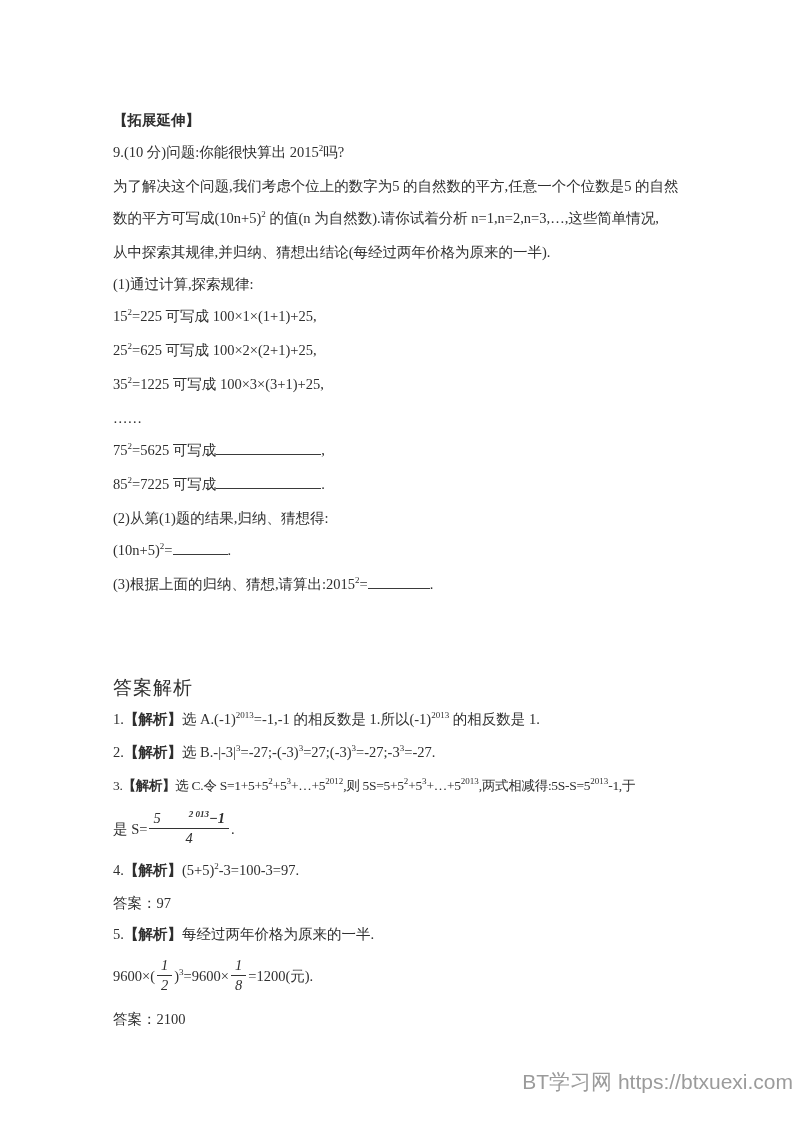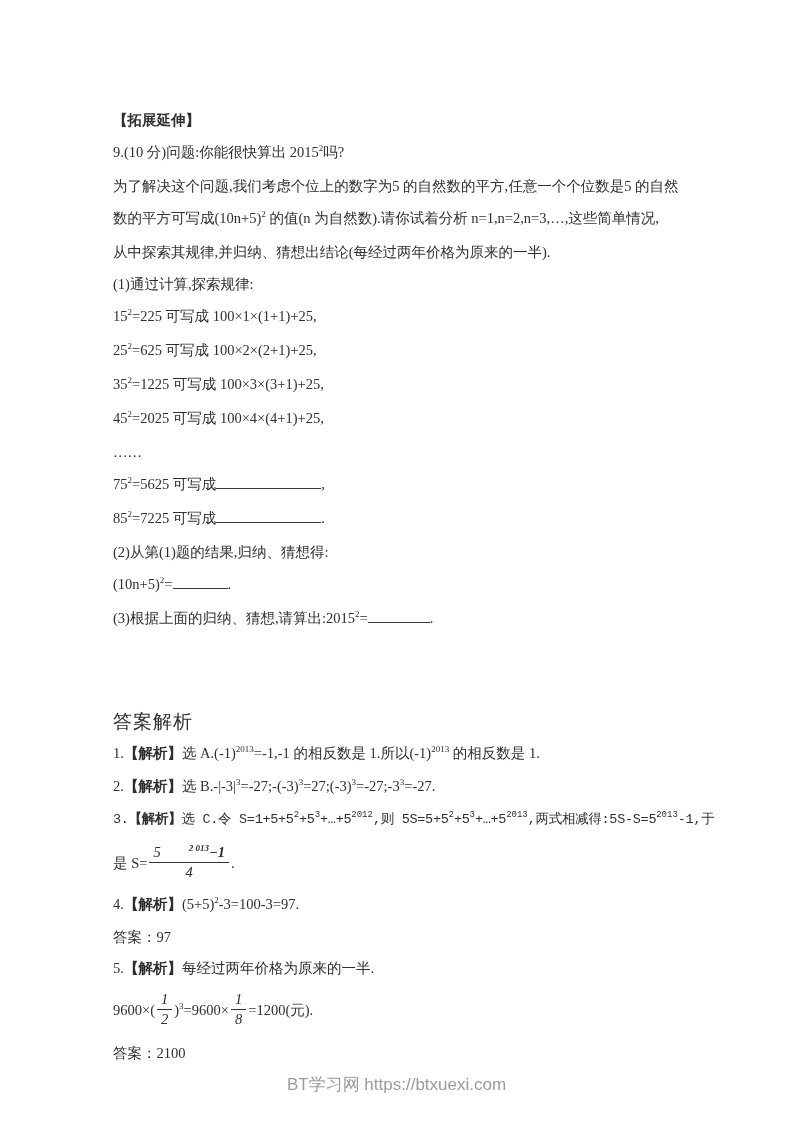--- a/index.html
+++ b/index.html
@@ -16,21 +16,21 @@
     left:113px; top:104px;
     width:590px;
   }
   .line {
     line-height:32px;
     font-size:14.5px;
     white-space:nowrap;
     min-height:32px;
   }
   .bold { font-weight:bold; }
-  .tight { font-size:13.5px; letter-spacing:-0.3px;font-family:Liberation Mono, monospace; }
+  .tight { font-size:13.5px; letter-spacing:-0.3px; }
   .sup {
     font-size:9px;
     position:relative;
     top:-6px;
     letter-spacing:0;
   }
   .supb {
     font-size:9px;
     position:relative;
     top:-6px;
@@ -73,42 +73,41 @@
   }
   .frac .den {
     display:block;
     padding-top:1px;
     line-height:1.2;
   }
   .footer {
     position:absolute;
     left:0; right:0;
     bottom:26px;
-    text-align:center;
+    text-align:right;
     font-family:"Liberation Sans","DejaVu Sans",sans-serif;
-    font-size:17px;
+    font-size:21px;
     color:#9b9b9b;
   }
 </style>
 </head>
 <body>
 
 <div class="page">
   <div class="content">
 
     <div class="line bold"><span>【拓展延伸】</span></div>
     <div class="line"><span>9.(10 分)问题:你能很快算出 2015</span><span class="sup">2</span><span>吗?</span></div>
     <div class="line"><span>为了解决这个问题,我们考虑个位上的数字为5 的自然数的平方,任意一个个位数是5 的自然</span></div>
     <div class="line"><span>数的平方可写成(10n+5)</span><span class="sup">2</span><span> 的值(n 为自然数).请你试着分析 n=1,n=2,n=3,…,这些简单情况,</span></div>
     <div class="line"><span>从中探索其规律,并归纳、猜想出结论(每经过两年价格为原来的一半).</span></div>
     <div class="line"><span>(1)通过计算,探索规律:</span></div>
     <div class="line"><span>15</span><span class="sup">2</span><span>=225 可写成 100×1×(1+1)+25,</span></div>
     <div class="line"><span>25</span><span class="sup">2</span><span>=625 可写成 100×2×(2+1)+25,</span></div>
     <div class="line"><span>35</span><span class="sup">2</span><span>=1225 可写成 100×3×(3+1)+25,</span></div>
-    <div class="line"><span>45</span><span class="sup">2</span><span>=2025 可写成 100×4×(4+1)+25,</span></div>
     <div class="line"><span>……</span></div>
     <div class="line"><span>75</span><span class="sup">2</span><span>=5625 可写成</span><span class="blank" style="width: 105px;"></span><span>,</span></div>
     <div class="line"><span>85</span><span class="sup">2</span><span>=7225 可写成</span><span class="blank" style="width: 105px;"></span><span>.</span></div>
     <div class="line"><span>(2)从第(1)题的结果,归纳、猜想得:</span></div>
     <div class="line"><span>(10n+5)</span><span class="sup">2</span><span>=</span><span class="blank" style="width: 55px;"></span><span>.</span></div>
     <div class="line"><span>(3)根据上面的归纳、猜想,请算出:2015</span><span class="sup">2</span><span>=</span><span class="blank" style="width: 62px;"></span><span>.</span></div>
 
     <div class="answers-title">答案解析</div>
     <div class="line ans-line"><span>1.</span><span class="b">【解析】</span><span>选 A.(-1)</span><span class="sup">2013</span><span>=-1,-1 的相反数是 1.所以(-1)</span><span class="sup">2013</span><span> 的相反数是 1.</span></div>
     <div class="line ans-line"><span>2.</span><span class="b">【解析】</span><span>选 B.-|-3|</span><span class="sup">3</span><span>=-27;-(-3)</span><span class="sup">3</span><span>=27;(-3)</span><span class="sup">3</span><span>=-27;-3</span><span class="sup">3</span><span>=-27.</span></div>

